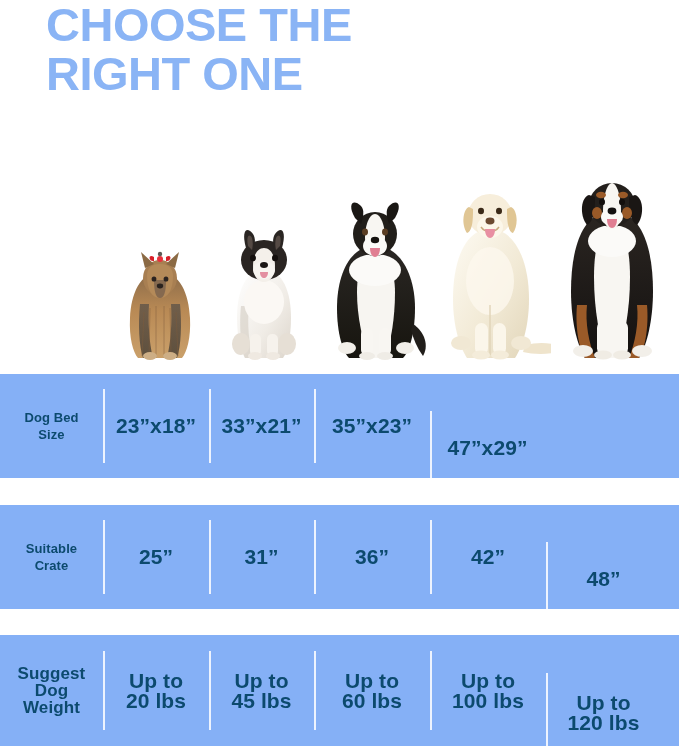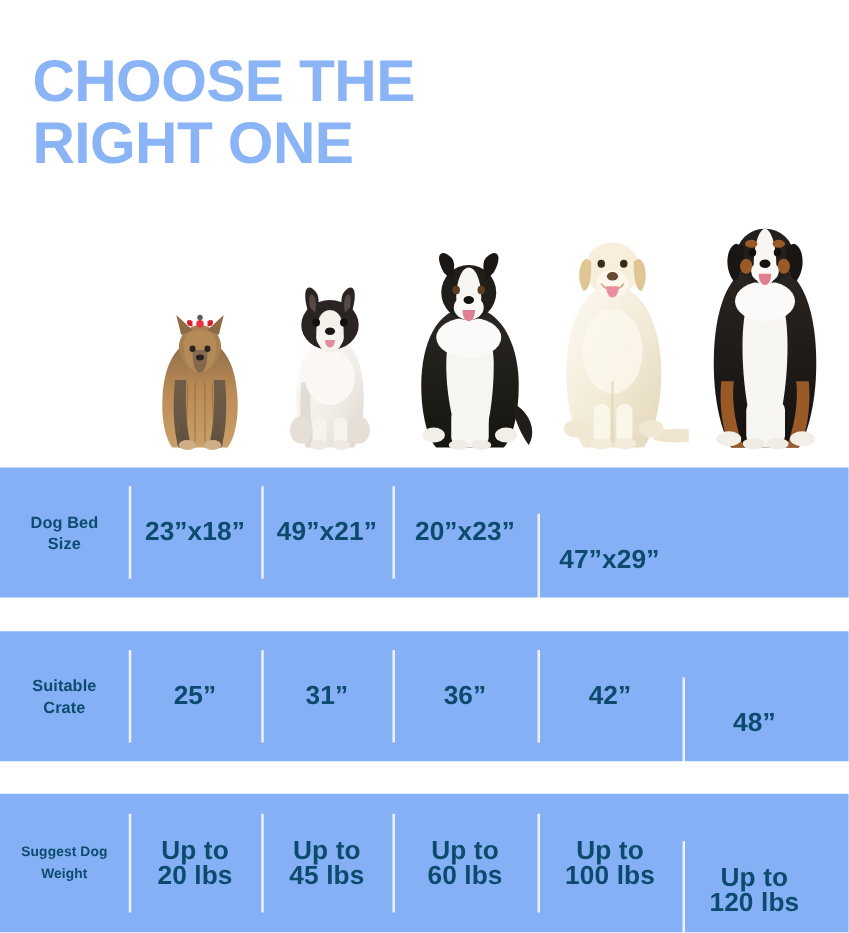--- a/index.html
+++ b/index.html
@@ -9,24 +9,23 @@
     height: 746px;
     background: #ffffff;
     font-family: "Liberation Sans", sans-serif;
     overflow: hidden;
     position: relative;
   }
 
   
   .header {
     position: absolute;
-    left: 26px;
+    left: 46px;
     top: 0px;
     width: 600px;
-    margin-top: 40px;
   }
   .header-title {
     color: #8ab4f5;
     font-family: "Liberation Sans", sans-serif;
     font-weight: bold;
     font-size: 47px;
     line-height: 49px;
     letter-spacing: -0.5px;
     white-space: pre-line;
     text-transform: uppercase;
@@ -99,21 +98,21 @@
     font-weight: bold;
     line-height: 20px;
     letter-spacing: 0.1px;
   }
   .c1 { width: 106px; }
   .c2 { width: 105px; }
   .c3 { width: 116px; }
   .c4 { width: 116px; }
   .c5 { width: 115px; margin-top: 44px; }
 
-  .row-3 .cell-label { font-size: 11px; }
+  .row-3 .cell-label { font-size: 17px; }
 </style>
 </head>
 <body>
 
 <div class="header">
   <h1 class="header-title">CHOOSE THE
 RIGHT ONE</h1>
 </div>
 
 <div class="dogs">
@@ -345,22 +344,22 @@
     </svg>
   </div>
 </div>
 
 <div class="table">
 
   <div class="row row-1">
     <div class="cell cell-label" style="white-space:pre-line;">Dog Bed
 Size</div>
     <div class="cell cell-val c1 divider">23”x18”</div>
-    <div class="cell cell-val c2 divider">49”x21”</div>
-    <div class="cell cell-val c3 divider">20”x23”</div>
+    <div class="cell cell-val c2 divider">33”x21”</div>
+    <div class="cell cell-val c3 divider">35”x23”</div>
     <div class="cell cell-val c5 divider">47”x29”</div>
   </div>
 
   <div class="row row-2">
     <div class="cell cell-label" style="white-space:pre-line;">Suitable
 Crate</div>
     <div class="cell cell-val c1 divider">25”</div>
     <div class="cell cell-val c2 divider">31”</div>
     <div class="cell cell-val c3 divider">36”</div>
     <div class="cell cell-val c4 divider">42”</div>

